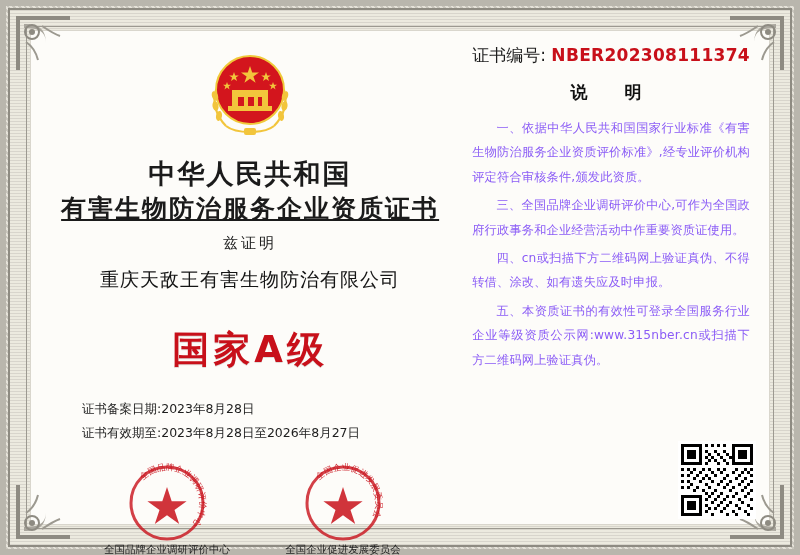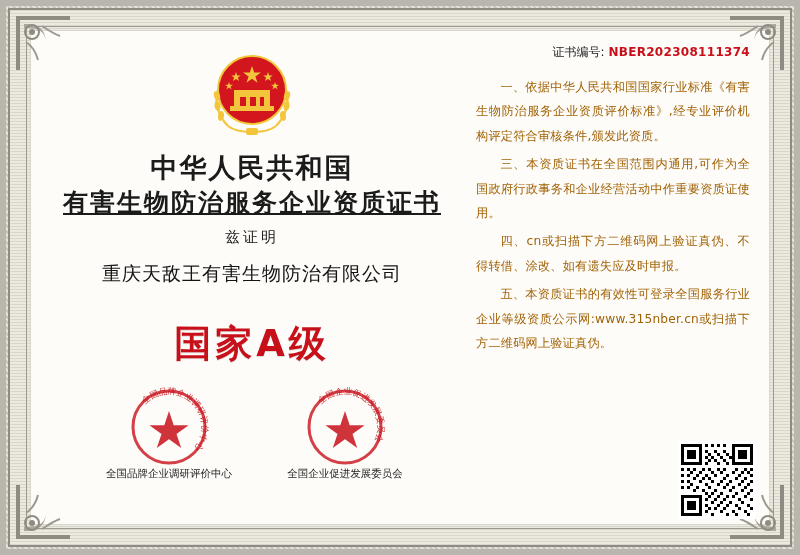--- a/index.html
+++ b/index.html
@@ -98,21 +98,21 @@
     position: relative;
   }
 
   .cert-title {
     text-align: center;
     color: #1b1b1b;
     font-weight: bold;
     font-size: 27px;
     letter-spacing: 2px;
     line-height: 1.35;
-    margin-top: 0;
+    margin-top: 6px;
     font-family: "DejaVu Sans", "Liberation Sans", sans-serif;
   }
   .cert-title .line2 { font-size: 25px; text-decoration: underline; }
 
   .hereby {
     text-align: center;
     font-size: 15px;
     color: #222;
     margin-top: 8px;
     letter-spacing: 3px;
@@ -165,39 +165,39 @@
     font-size: 10.5px;
     color: #1d1d1d;
     margin-top: -6px;
     white-space: nowrap;
     letter-spacing: 0px;
   }
 
   
   .cert-no {
     text-align: right;
-    font-size: 12px;
+    font-size: 17px;
     color: #1d1d1d;
     margin-bottom: 14px;
     white-space: nowrap;
   }
   .cert-no .num { color: #c8101a; font-weight: bold; letter-spacing: 0.3px; }
 
   .notice-title {
     text-align: center;
     font-size: 17px;
     font-weight: bold;
     color: #111;
     letter-spacing: 10px;
     margin-bottom: 12px;
   }
   .notice-item {
     font-size: 12.2px;
     line-height: 2.0;
-    color: #a16207;
+    color: #8b5cf6;
     text-align: justify;
     text-indent: 2em;
     margin-bottom: 4px;
     letter-spacing: 0.2px;
   }
   .notice-item.last { text-indent: 2em; }
 
   
   .qr {
     position: absolute;
@@ -307,20 +307,30 @@
         <div>中华人民共和国</div>
         <div class="line2">有害生物防治服务企业资质证书</div>
       </div>
 
       <div class="hereby">兹证明</div>
 
       <div class="company">重庆天敌王有害生物防治有限公司</div>
 
       <div class="grade">国家A级</div>
 
+      <div class="dates">
+        <div class="row">
+          <span class="lbl">证书备案日期:</span>
+          <span class="val">2023年8月28日</span>
+        </div>
+        <div class="row">
+          <span class="lbl">证书有效期至:</span>
+          <span class="val">2023年8月28日至2026年8月27日</span>
+        </div>
+      </div>
 
       <div class="seals">
         <div class="seal-block">
           <div class="seal">
             <svg width="92" height="92" viewBox="0 0 92 92">
               <defs>
                 <path id="ringpath1" d="M 46,46 m -33,0 a 33,33 0 1,1 66,0 a 33,33 0 1,1 -66,0"></path>
               </defs>
               <circle cx="46" cy="46" r="36" fill="none" stroke="#c8101a" stroke-width="3" opacity="0.8"></circle>
               <polygon points="46,30 50.7,44.2 65.6,44.2 53.5,52.9 58.2,67.1 46,58.3 33.8,67.1 38.5,52.9 26.4,44.2 41.3,44.2" fill="#c8101a" opacity="0.85"></polygon>
@@ -349,23 +359,24 @@
       </div>
     </div>
 
     <div class="right-col">
 
       <div class="cert-no">
         <span>证书编号:</span>
         <span class="num">NBER202308111374</span>
       </div>
 
+      <div class="notice-title">说　明</div>
 
       <div class="notice-item">一、依据中华人民共和国国家行业标准《有害生物防治服务企业资质评价标准》,经专业评价机构评定符合审核条件,颁发此资质。</div>
-      <div class="notice-item">三、本资质证书在全国范围内通用,可作为全国政府行政事务和企业经营活动中作重要资质证使用。</div>
+      <div class="notice-item">三、全国品牌企业调研评价中心,可作为全国政府行政事务和企业经营活动中作重要资质证使用。</div>
       <div class="notice-item">四、cn或扫描下方二维码网上验证真伪、不得转借、涂改、如有遗失应及时申报。</div>
       <div class="notice-item last">五、本资质证书的有效性可登录全国服务行业企业等级资质公示网:www.315nber.cn或扫描下方二维码网上验证真伪。</div>
 
       <div class="qr">
         <svg width="78" height="78" viewBox="0 0 78 78" shape-rendering="crispEdges">
           <rect width="78" height="78" fill="#ffffff"></rect>
           <g fill="#000000">
 
             <rect x="3" y="3" width="21" height="21"></rect>
             <rect x="6" y="6" width="15" height="15" fill="#fff"></rect>

